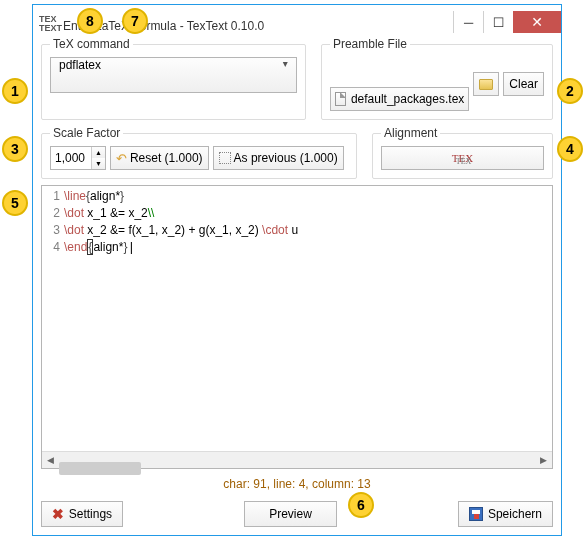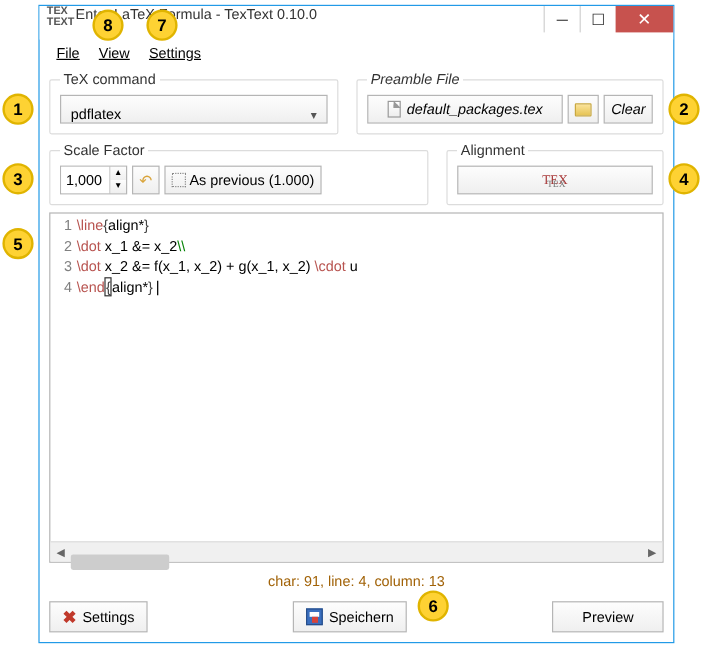--- a/index.html
+++ b/index.html
@@ -1,38 +1,38 @@
 <!DOCTYPE html>
 <html><head>
 <meta charset="utf-8">
 <style>
 * { box-sizing: border-box; margin: 0; padding: 0; font-family: 'Segoe UI', Tahoma, sans-serif; font-size: 12px; }
 body { background: #fff; width: 585px; height: 541px; position: relative; }
 .window { position: absolute; left: 32px; top: 4px; width: 530px; height: 532px; border: 1px solid #229ae7; background: #fff; display: flex; flex-direction: column; }
-.titlebar { height: 28px; background: #fff; display: flex; align-items: flex-start; padding-left: 6px; }
+.titlebar { height: 28px; background: #fff; display: flex; align-items: flex-end; padding-left: 6px; }
 .title-icon { width: 18px; height: 18px; font-size: 9px; font-weight: bold; color: #555; line-height: 9px; margin-right: 6px; }
 .title-text { flex: 1; font-size: 12px; color: #333; }
 .win-btn { width: 30px; height: 22px; display: flex; align-items: center; justify-content: center; font-family: Arial; }
 .win-min, .win-max { background: #fff; color: #333; font-size: 13px; border-left: 1px solid #d0d0d0; }
 .win-close { background: #c7524e; color: #fff; width: 48px; font-size: 14px; }
 .menubar { height: 22px; display: flex; align-items: center; padding: 0 8px; gap: 4px; }
 .menu-item { padding: 2px 6px; cursor: default; }
 .menu-item span { text-decoration: underline; }
 .client { flex: 1; display: flex; flex-direction: column; padding: 4px 8px 8px; gap: 6px; }
 .row { display: flex; gap: 15px; }
 fieldset { border: 1px solid #dcdcdc; border-radius: 2px; padding: 6px 8px 8px; }
 legend { padding: 0 3px; color: #333; }
 .fs-tex { flex: 1; }
-.fs-preamble { width: 224px; font-style: italic; }
+.fs-preamble { width: 224px; }
 .fs-scale { width: 316px; }
 .fs-align { flex: 1; }
-.combo { height: 24px; width: 100%; display: flex; align-items: flex-end; justify-content: space-between; padding: 0 8px; border: 1px solid #b5b5b5; background: linear-gradient(#fdfdfd,#efefef); }
+.combo { height: 36px; width: 100%; display: flex; align-items: flex-start; justify-content: space-between; padding: 0 8px; border: 1px solid #b5b5b5; background: linear-gradient(#fdfdfd,#efefef); }
 .combo-arrow { font-size: 10px; color: #555; }
 .file-row { display: flex; gap: 4px; align-items: center; }
-.file-chip { flex: 1; height: 24px; display: flex; align-items: center; gap: 5px; border: 1px solid #b5b5b5; background: linear-gradient(#fdfdfd,#efefef); padding: 0 16px; }
+.file-chip { flex: 1; height: 24px; display: flex; align-items: center; gap: 5px; border: 1px solid #b5b5b5; background: linear-gradient(#fdfdfd,#efefef); padding: 0 4px; margin-top: 30px; }
 .file-icon { width: 11px; height: 14px; border: 1px solid #999; background: linear-gradient(#fff,#eee); position: relative; }
 .file-icon:after { content:''; position:absolute; right:-1px; top:-1px; border: 3px solid transparent; border-left-color:#999; border-bottom-color:#999; }
 .btn { height: 24px; padding: 0 5px; border: 1px solid #b5b5b5; background: linear-gradient(#fdfdfd,#efefef); display: flex; align-items: center; gap: 3px; }
 .folder-icon { width: 14px; height: 11px; background: linear-gradient(#fbe39a,#e6c455); border: 1px solid #c9a83f; border-radius: 1px; }
 .scale-row { display: flex; gap: 4px; align-items: flex-end; }
 .spin { height: 24px; width: 56px; border: 1px solid #b5b5b5; display: flex; background:#fff; }
 .spin input { border: 0; width: 40px; padding: 0 4px; font-size: 12px; }
 .spin-btns { width: 14px; display: flex; flex-direction: column; }
 .spin-btns div { flex: 1; font-size: 7px; display: flex; align-items:center; justify-content:center; background: linear-gradient(#fdfdfd,#efefef); border-left:1px solid #ccc; }
 .reset-icon { color: #d9a43a; font-size: 13px; }
@@ -63,25 +63,20 @@
 
 <div class="window">
   <div class="titlebar">
     <div class="title-icon">TEX
 TEXT</div>
     <div class="title-text">Enter LaTeX Formula - TexText 0.10.0</div>
     <div class="win-btn win-min">─</div>
     <div class="win-btn win-max">☐</div>
     <div class="win-btn win-close">✕</div>
   </div>
-  <div class="menubar">
-    <div class="menu-item"><span>File</span></div>
-    <div class="menu-item"><span>View</span></div>
-    <div class="menu-item"><span>Settings</span></div>
-  </div>
   <div class="client">
     <div class="row">
       <fieldset class="fs-tex">
         <legend>TeX command</legend>
         <div class="combo">
           <span>pdflatex</span>
           <span class="combo-arrow">▾</span>
         </div>
       </fieldset>
       <fieldset class="fs-preamble">
@@ -106,20 +101,21 @@
         <div class="scale-row">
           <div class="spin">
             <input value="1,000" style="">
             <div class="spin-btns">
                 <div>▲</div>
                 <div>▼</div>
               </div>
           </div>
           <div class="btn">
               <span class="reset-icon">↶</span>
+              <span>Reset (1.000)</span>
             </div>
           <div class="btn">
               <span class="asprev-icon"></span>
               <span>As previous (1.000)</span>
             </div>
         </div>
       </fieldset>
       <fieldset class="fs-align">
         <legend>Alignment</legend>
         <div class="align-body">
@@ -144,26 +140,26 @@
       </div>
     </div>
 
     <div class="status">char: 91, line: 4, column: 13</div>
 
     <div class="bottom-row">
       <div class="bigbtn">
           <span class="x-icon">✖</span>
           <span>Settings</span>
         </div>
+      <div class="bigbtn" style="padding:0 24px;">
+          <span>Preview</span>
+        </div>
       <div class="bigbtn">
           <span class="save-icon"></span>
           <span>Speichern</span>
-        </div>
-      <div class="bigbtn" style="padding:0 24px;">
-          <span>Preview</span>
         </div>
     </div>
   </div>
 </div>
 
 <div class="callout" style="left:2px; top:78px;">1</div>
 <div class="callout" style="left:557px; top:78px;">2</div>
 <div class="callout" style="left:2px; top:136px;">3</div>
 <div class="callout" style="left:557px; top:136px;">4</div>
 <div class="callout" style="left:2px; top:190px;">5</div>

